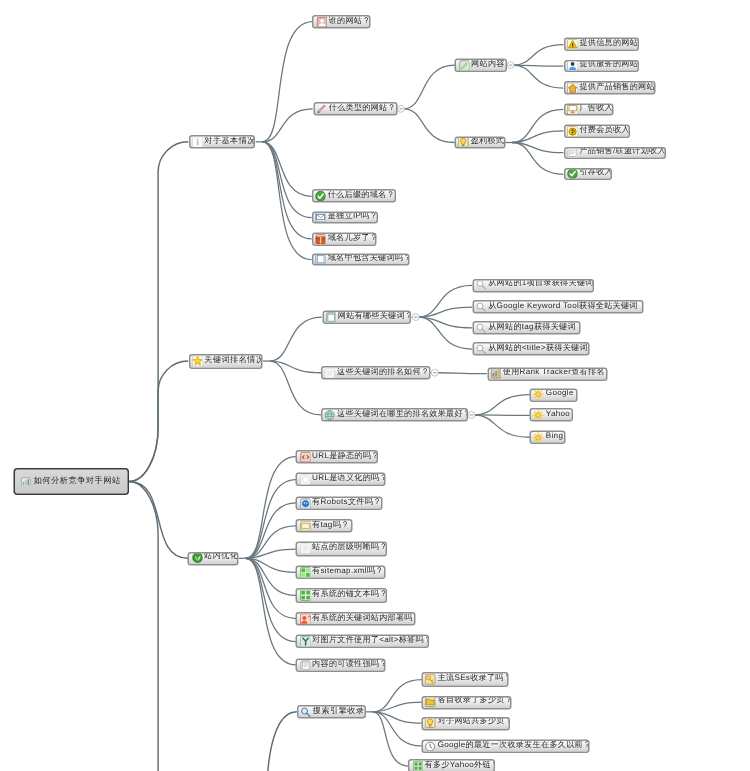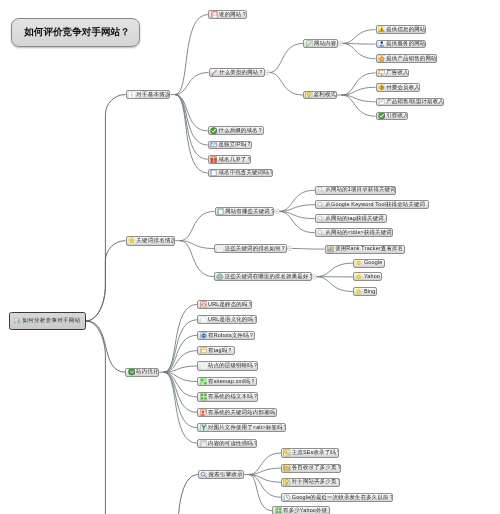--- a/index.html
+++ b/index.html
@@ -103,23 +103,20 @@
 <g>
         <circle cx="289.80" cy="248.50" r="2.3" fill="#fcfcfc" stroke="#b9c0c4" stroke-width=".6"></circle>
         <path d="M288.70,248.50 h2.2" stroke="#8b9499" stroke-width=".6"></path>
       </g>
 <g>
         <circle cx="314.30" cy="276.65" r="2.3" fill="#fcfcfc" stroke="#b9c0c4" stroke-width=".6"></circle>
         <path d="M313.20,276.65 h2.2" stroke="#8b9499" stroke-width=".6"></path>
       </g>
   </svg>
 
-  <div class="title-box">
-    <span class="t">如何评价竞争对手网站？</span>
-  </div>
 
   <div class="root-box">
     <svg class="ic" width="6.5" height="6.5" viewBox="0 0 16 16">
         <rect x="1" y="1" width="14" height="14" rx="2" fill="#dfe8e6" stroke="#8b9a98"></rect>
         <rect x="3" y="8.5" width="2.4" height="4.5" fill="#7fa5a0"></rect>
         <rect x="6.8" y="5.5" width="2.4" height="7.5" fill="#9dbfba"></rect>
         <rect x="10.6" y="3.5" width="2.4" height="9.5" fill="#6f8f8b"></rect>
       </svg>
     <span class="tx">如何分析竞争对手网站</span>
   </div>

